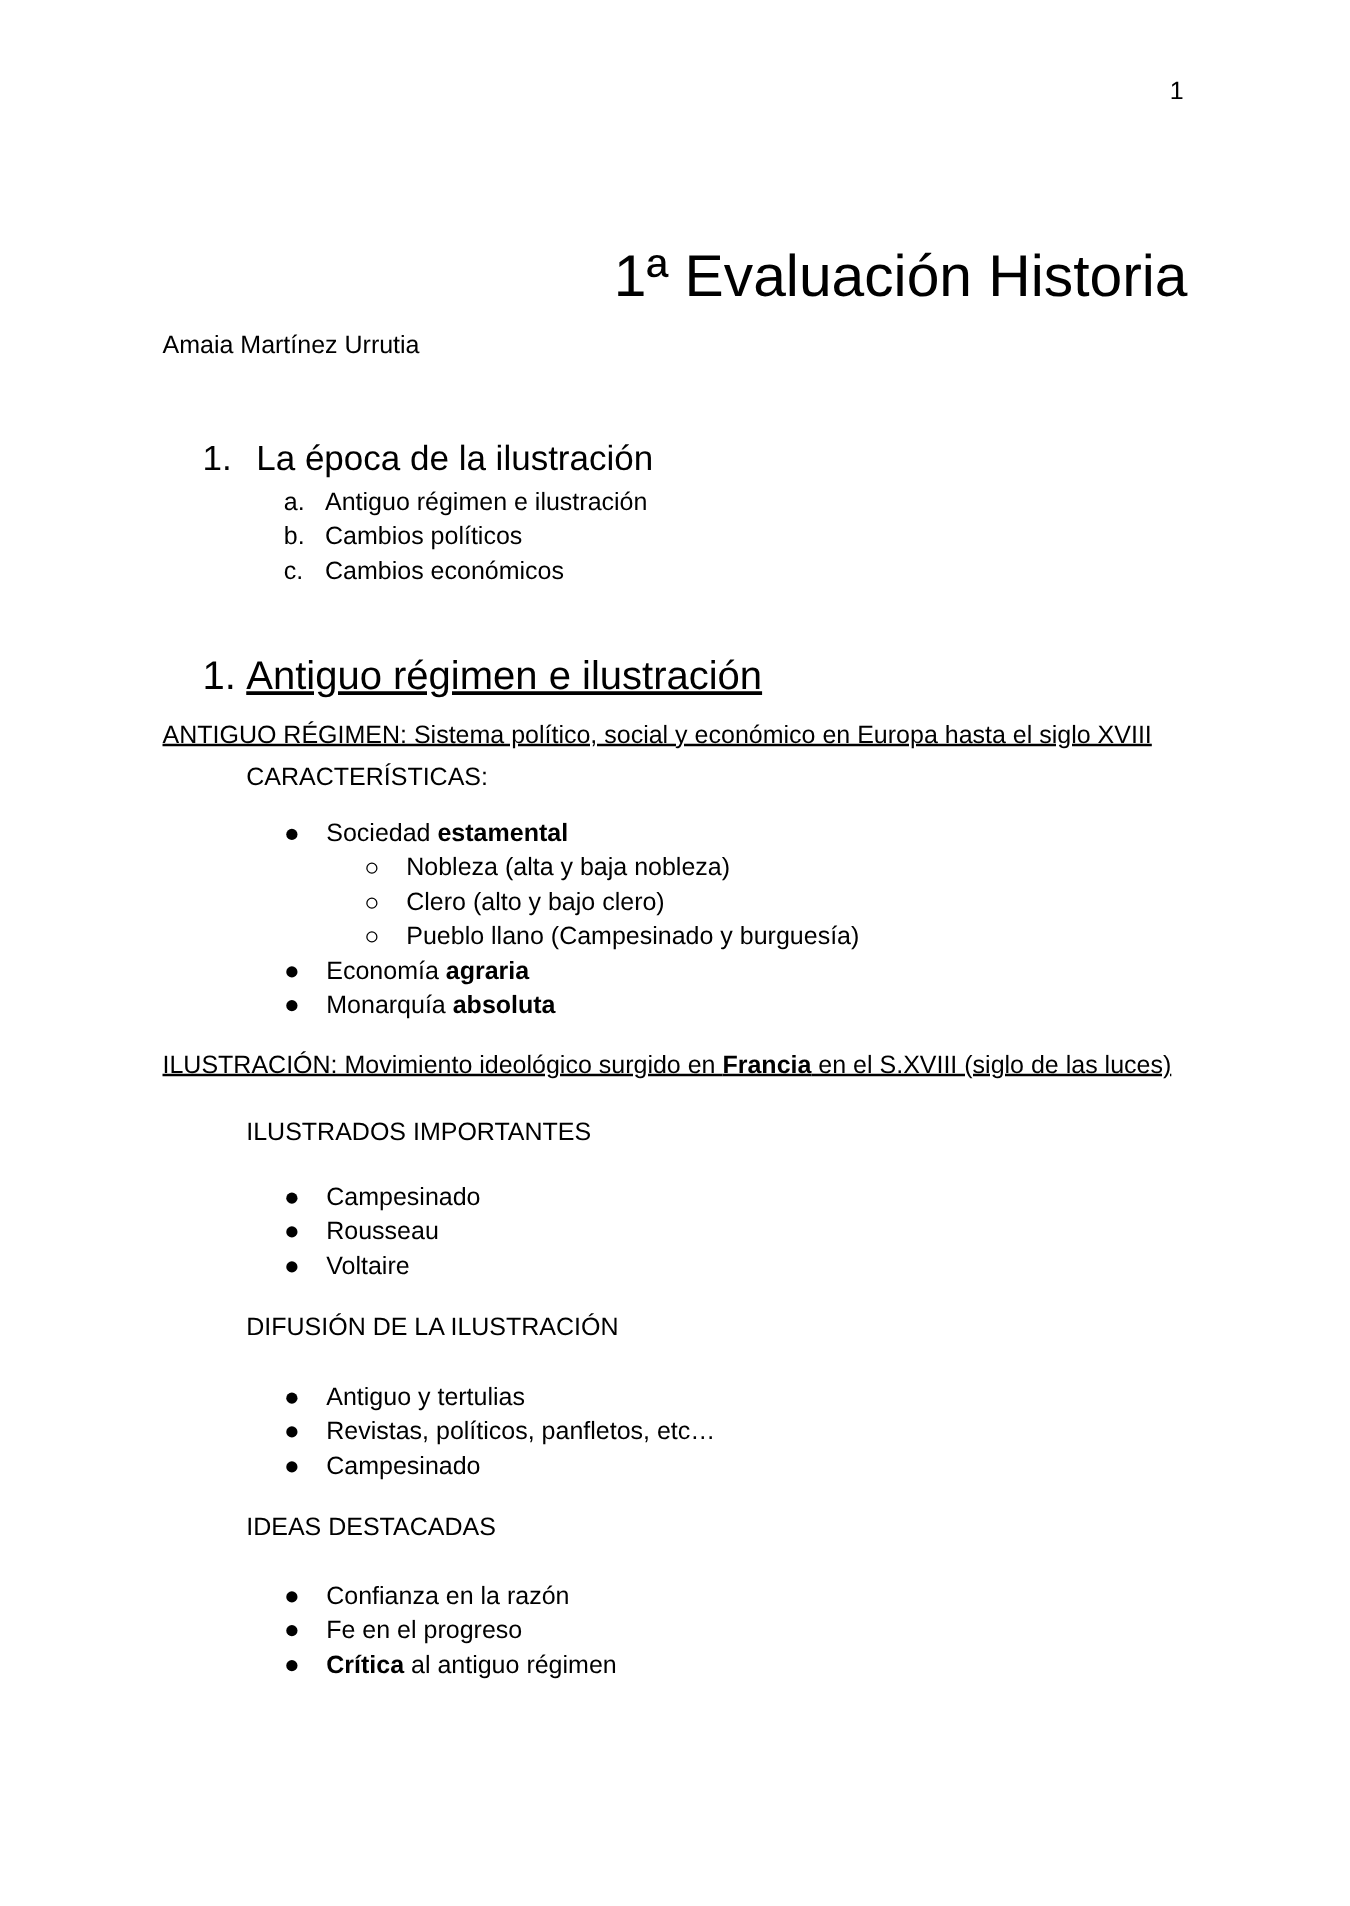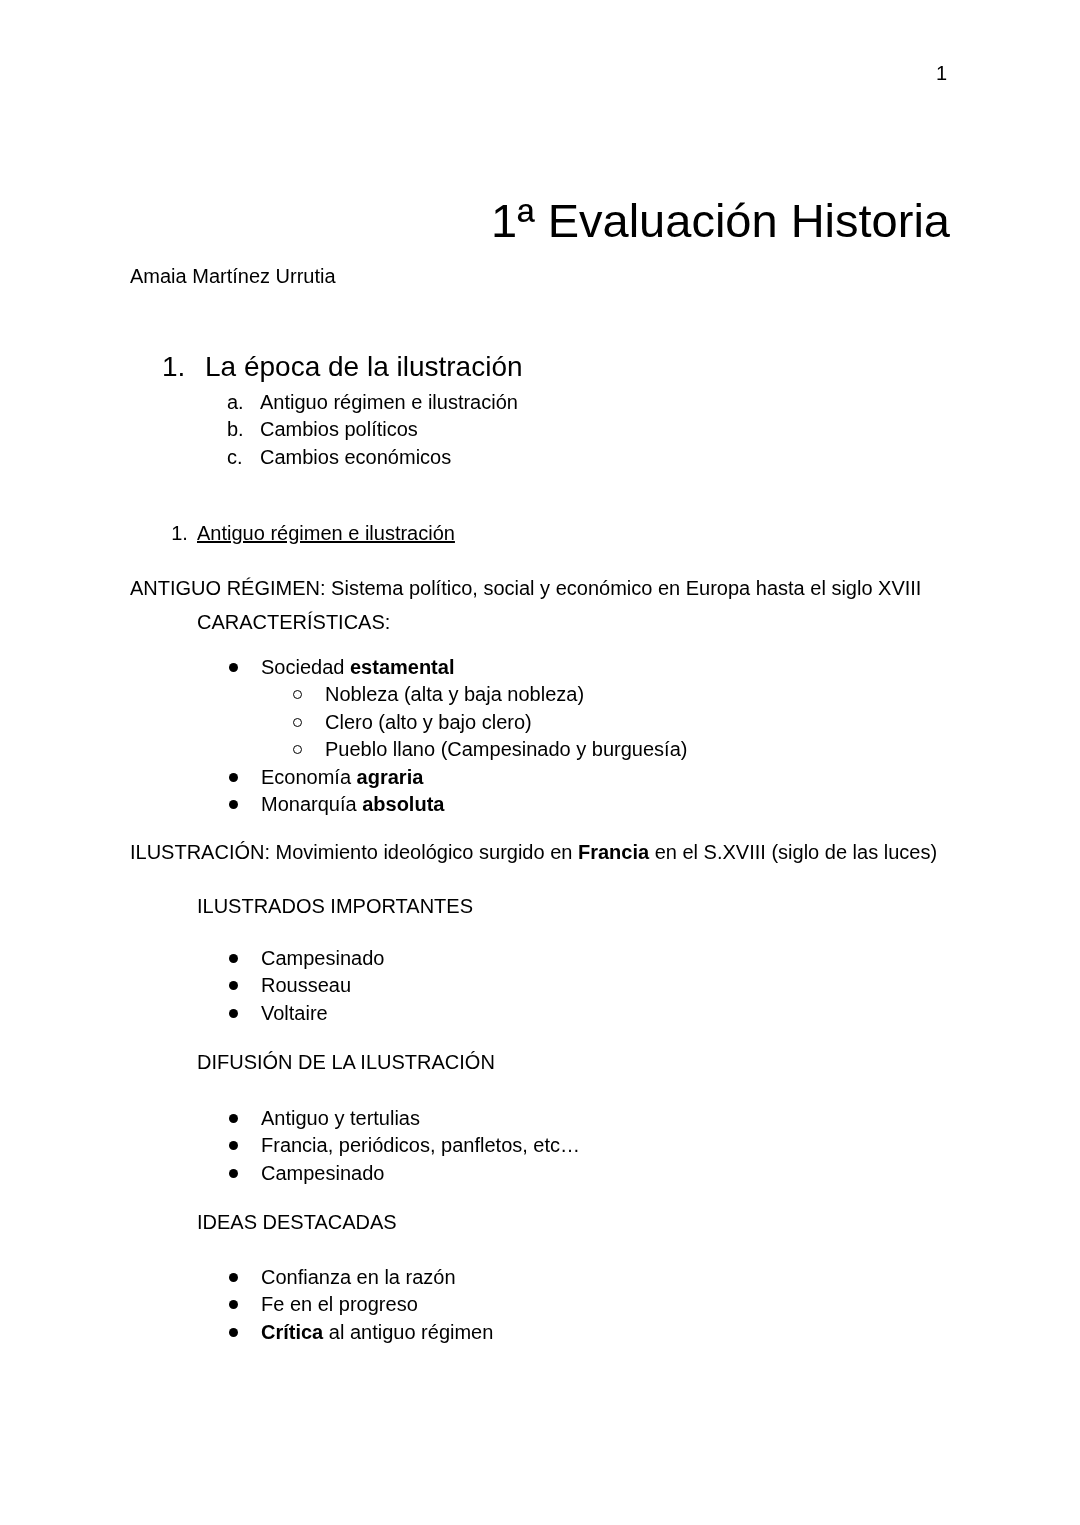--- a/index.html
+++ b/index.html
@@ -43,33 +43,33 @@
     left: 162px;
     font-size: 28px;
     line-height: 1.15;
     white-space: nowrap;
   }
   .h1-num { display: inline-block; width: 43px; }
   .h2-block {
     position: absolute;
     top: 522px;
     left: 162px;
-    font-size: 20px;
+    font-size: 32px;
     line-height: 1.15;
     white-space: nowrap;
-    text-align: center;
   }
   .h2-num { display: inline-block; width: 35px; }
   .h2-text { text-decoration: underline; }
   .para {
     position: absolute;
     left: 130px;
     right: 40px;
     margin: 0;
     line-height: 27.4px;
+    text-decoration: underline;
   }
   .sub-label {
     position: absolute;
     left: 197px;
     right: 40px;
     line-height: 27.4px;
   }
   .list {
     position: absolute;
     left: 130px;
@@ -144,21 +144,21 @@
   <div class="list" style="top:945px">
     <div class="li l1"><span class="bullet"></span><span>Campesinado</span></div>
     <div class="li l1"><span class="bullet"></span><span>Rousseau</span></div>
     <div class="li l1"><span class="bullet"></span><span>Voltaire</span></div>
   </div>
 
   <div class="sub-label" style="top:1049px">DIFUSIÓN DE LA ILUSTRACIÓN</div>
 
   <div class="list" style="top:1105px">
     <div class="li l1"><span class="bullet"></span><span>Antiguo y tertulias</span></div>
-    <div class="li l1"><span class="bullet"></span><span>Francia, periódicos, panfletos, etc…</span></div>
+    <div class="li l1"><span class="bullet"></span><span>Revistas, políticos, panfletos, etc…</span></div>
     <div class="li l1"><span class="bullet"></span><span>Campesinado</span></div>
   </div>
 
   <div class="sub-label" style="top:1209px">IDEAS DESTACADAS</div>
 
   <div class="list" style="top:1264px">
     <div class="li l1"><span class="bullet"></span><span>Confianza en la razón</span><b></b><span></span></div>
     <div class="li l1"><span class="bullet"></span><span>Fe en el progreso</span><b></b><span></span></div>
     <div class="li l1"><span class="bullet"></span><span></span><b>Crítica</b><span> al antiguo régimen</span></div>
   </div>

